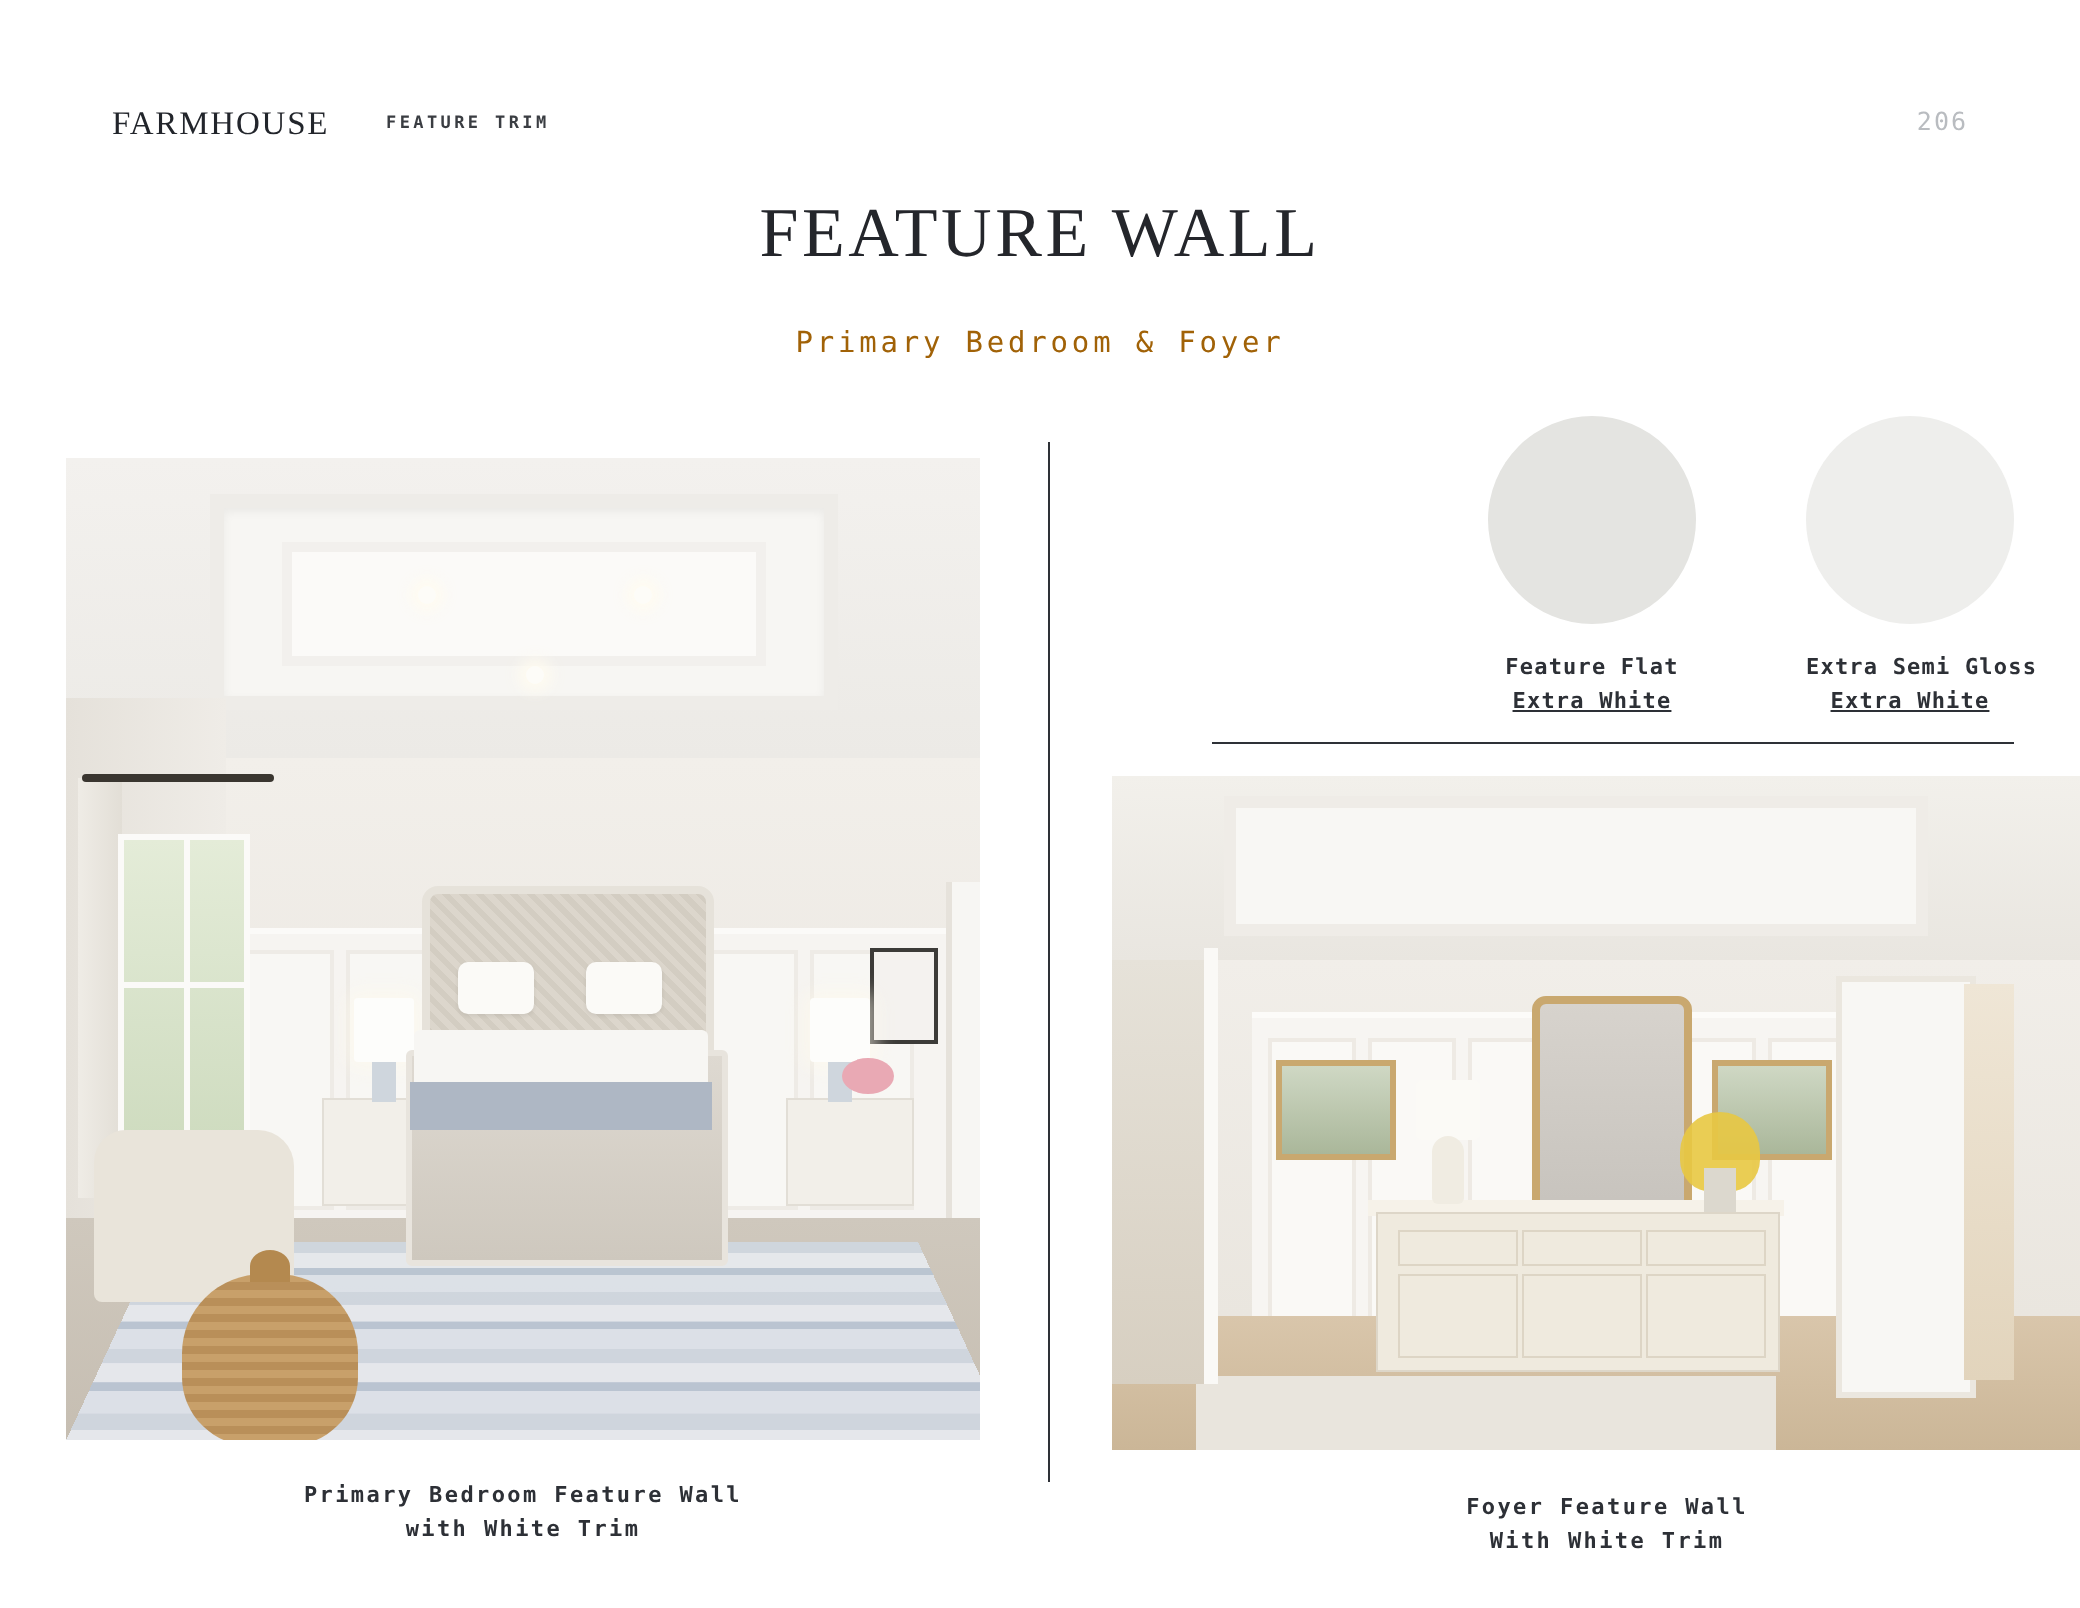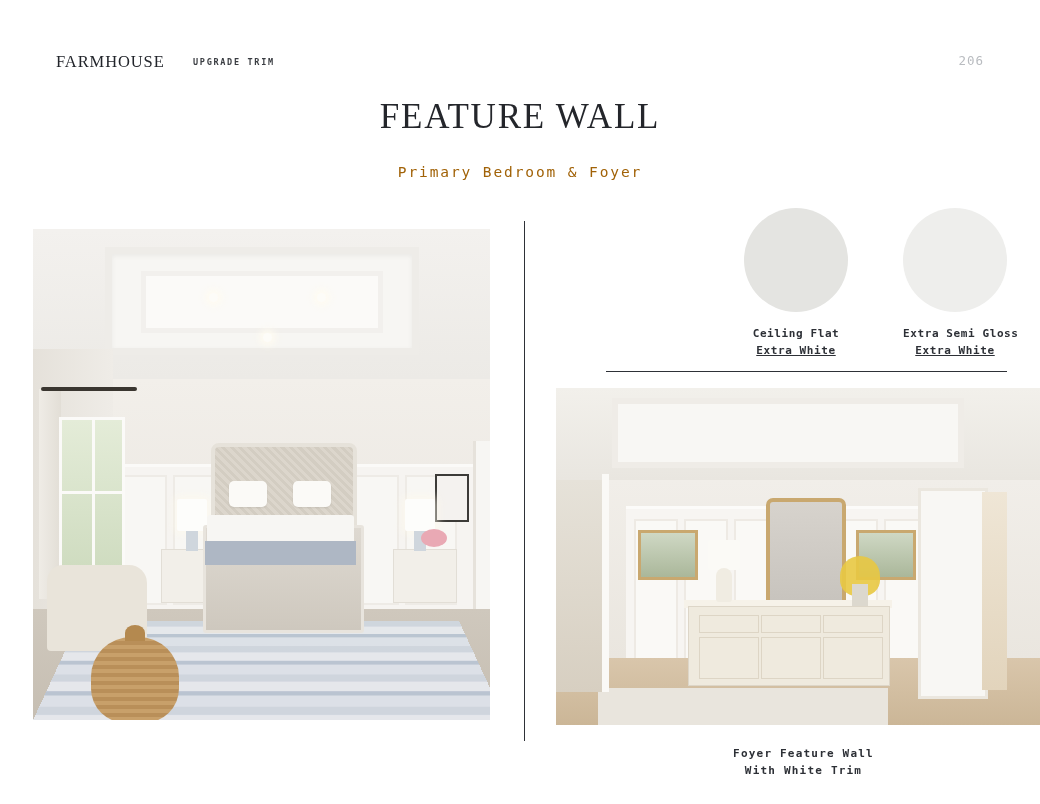--- a/index.html
+++ b/index.html
@@ -395,21 +395,21 @@
   .fy-right-open {
     position: absolute; left: 426px; top: 104px; width: 25px; height: 198px;
     background: linear-gradient(#efe6d6, #e2d4bc);
   }
 </style>
 </head>
 <body>
 
 <div class="header">
   <div class="brand">FARMHOUSE</div>
-  <div class="subbrand">UPGRADE TRIM</div>
+  <div class="subbrand">FEATURE TRIM</div>
   <div class="page-number">206</div>
 </div>
 
 <div class="page-title">FEATURE WALL</div>
 <div class="page-subtitle">Primary Bedroom &amp; Foyer</div>
 
 <div class="vertical-divider"></div>
 
 <div class="left-block">
   <div class="photo photo-left">
@@ -451,28 +451,32 @@
       <div class="bd-pillow" style="left:196px;"></div>
       <div class="bd-pillow" style="left:260px;"></div>
       <div class="bd-bed-frame"></div>
       <div class="bd-duvet"></div>
       <div class="bd-blanket"></div>
       <div class="bd-chair"></div>
       <div class="bd-basket"></div>
       <div class="bd-basket-knob"></div>
     </div>
   </div>
+  <div class="caption">
+    <span>Primary Bedroom Feature Wall</span><br>
+    <span>with White Trim</span>
+  </div>
 </div>
 
 <div class="swatches">
   <div class="swatch-row">
     <div class="swatch-item">
       <div class="swatch-circle" style="background:#e4e4e1;"></div>
       <div class="swatch-label">
-        <span>Ceiling Flat</span>
+        <span>Feature Flat</span>
         <span class="l2">Extra White</span>
       </div>
     </div>
     <div class="swatch-item">
       <div class="swatch-circle" style="background:#eeeeec;"></div>
       <div class="swatch-label">
         <span>Extra Semi Gloss</span>
         <span class="l2">Extra White</span>
       </div>
     </div>

